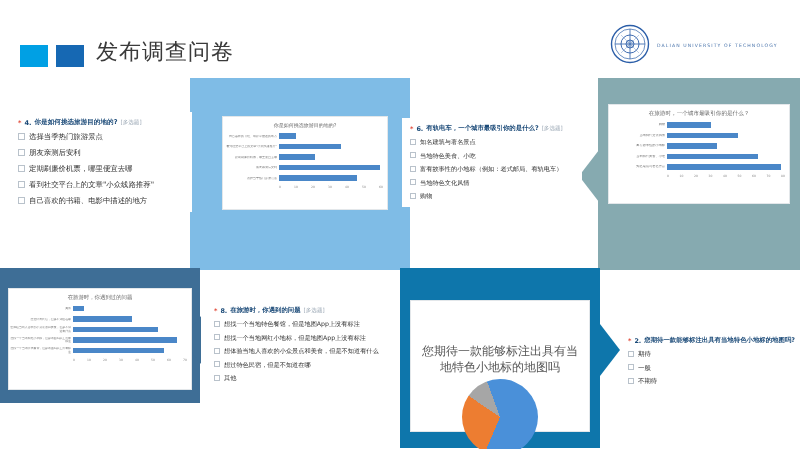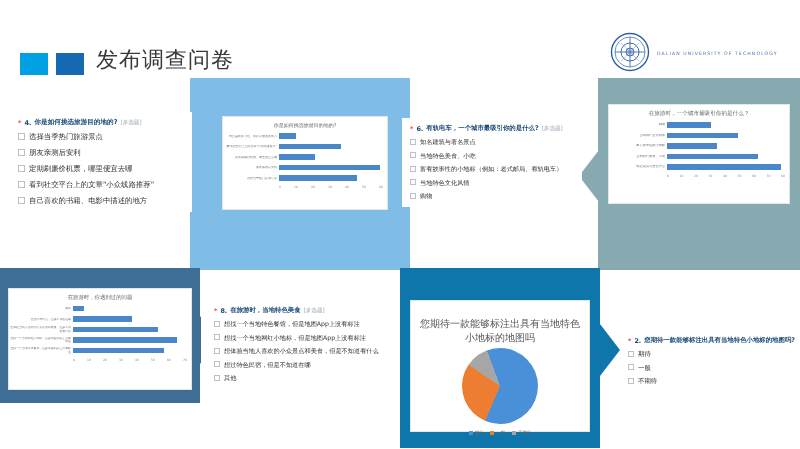--- a/index.html
+++ b/index.html
@@ -5,21 +5,21 @@
   * { box-sizing: border-box; margin: 0; padding: 0; }
   html, body {
     width: 800px; height: 449px;
     background: #ffffff;
     font-family: "DejaVu Sans", "Liberation Sans", sans-serif;
     overflow: hidden;
   }
   #slide { position: relative; width: 800px; height: 449px; background: #fff; }
 
   
-  #header { position: absolute; left: 0; top: 17px; width: 800px; height: 72px; padding-left: 18px; }
+  #header { position: absolute; left: 0; top: 9px; width: 800px; height: 72px; padding-left: 18px; }
   .sq { position: absolute; top: 36px; width: 28px; height: 22px; }
   #sq-light { left: 20px; background: #00a0e4; }
   #sq-dark  { left: 56px; background: #1668b3; }
   #slide-title {
     position: absolute; left: 96px; top: 28px;
     font-size: 22px; color: #3a3a3a; letter-spacing: 1px;
     font-family: "DejaVu Sans", "Liberation Sans", sans-serif;
   }
   #logo { position: absolute; right: 12px; top: 12px; width: 178px; height: 46px; display: flex; align-items: center; }
   #logo-mark { width: 40px; height: 40px; flex: 0 0 40px; }
@@ -62,21 +62,21 @@
   #q10 .q-opt { font-size: 6.4px; }
 
   
   .chart-card { position: absolute; background: #fff; border: 1px solid #e3e7ea; }
   #chart-q4  { left: 222px; top: 116px; width: 166px; height: 94px; }
   #chart-q6  { left: 608px; top: 104px; width: 182px; height: 100px; }
   #chart-q8  { left: 8px;   top: 288px; width: 184px; height: 102px; }
   #chart-pie { left: 410px; top: 300px; width: 180px; height: 132px; }
 
   .chart-title { font-size: 5px; color: #666; text-align: center; padding: 5px 4px 3px; line-height: 1.35; }
-  #chart-pie .chart-title { font-size: 10px; color: #555; padding: 16px 8px 2px; }
+  #chart-pie .chart-title { font-size: 12px; color: #555; padding: 16px 8px 2px; margin-top: 26px; }
   #chart-q6 .chart-title { font-size: 5.6px; }
   #chart-q8 .chart-title { font-size: 5.4px; }
 
   .bars { position: relative; padding: 0 4px 0 0; }
   .bar-row { display: flex; align-items: center; height: 9px; margin-bottom: 1.5px; }
   .bar-lab { font-size: 3px; color: #777; text-align: right; padding-right: 2px; line-height: 1.15; overflow: hidden; }
   .bar-track { flex: 1; position: relative; height: 100%; }
   .bar-fill { position: absolute; left: 0; top: 1.5px; height: 5.5px; background: #4a87c8; }
   .axis { display: flex; }
   .axis-spacer { }
@@ -339,21 +339,21 @@
             <span>70</span>
           </div>
         </div>
       </div>
   </div>
 
   <div class="qcard" id="q8">
     <div class="q-title">
       <span class="q-star">*</span>
       <span>8.</span>
-      <span>在旅游时，当地特色美食</span>
+      <span>在旅游时，你遇到的问题</span>
       <span class="q-tag">[多选题]</span>
     </div>
     <div class="q-opts">
       <div class="q-opt">
           <span class="q-box"></span>
           <span>想找一个当地特色餐馆，但是地图App上没有标注</span>
         </div>
       <div class="q-opt">
           <span class="q-box"></span>
           <span>想找一个当地网红小地标，但是地图App上没有标注</span>

